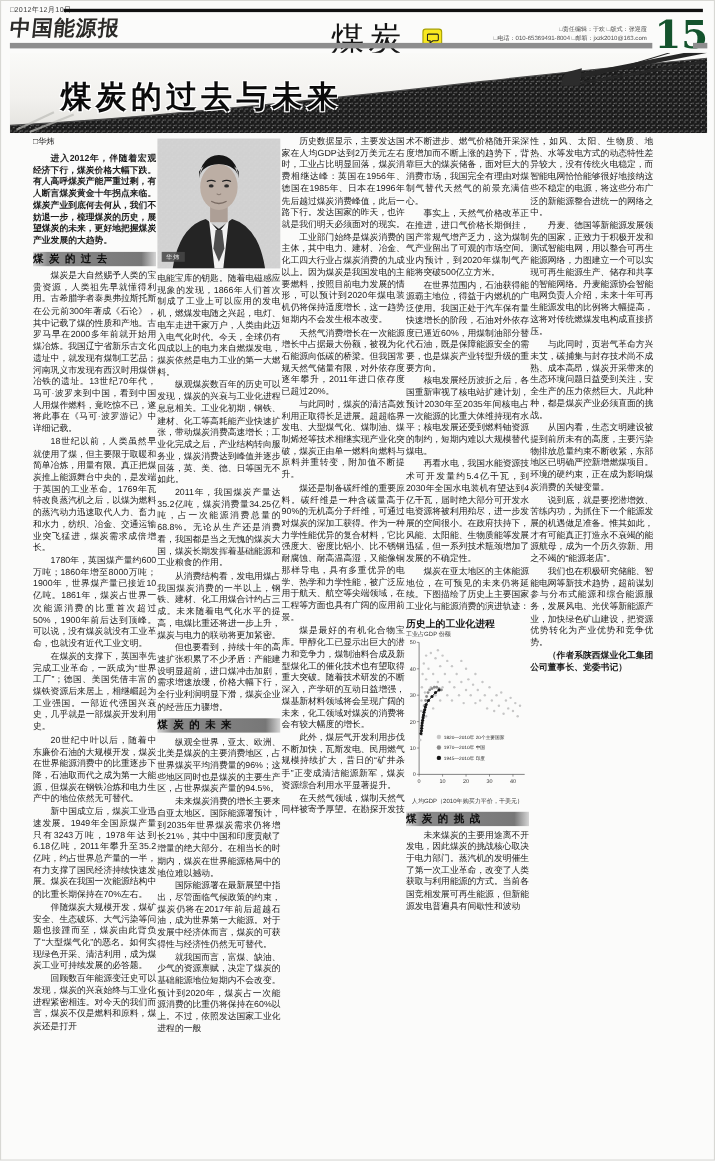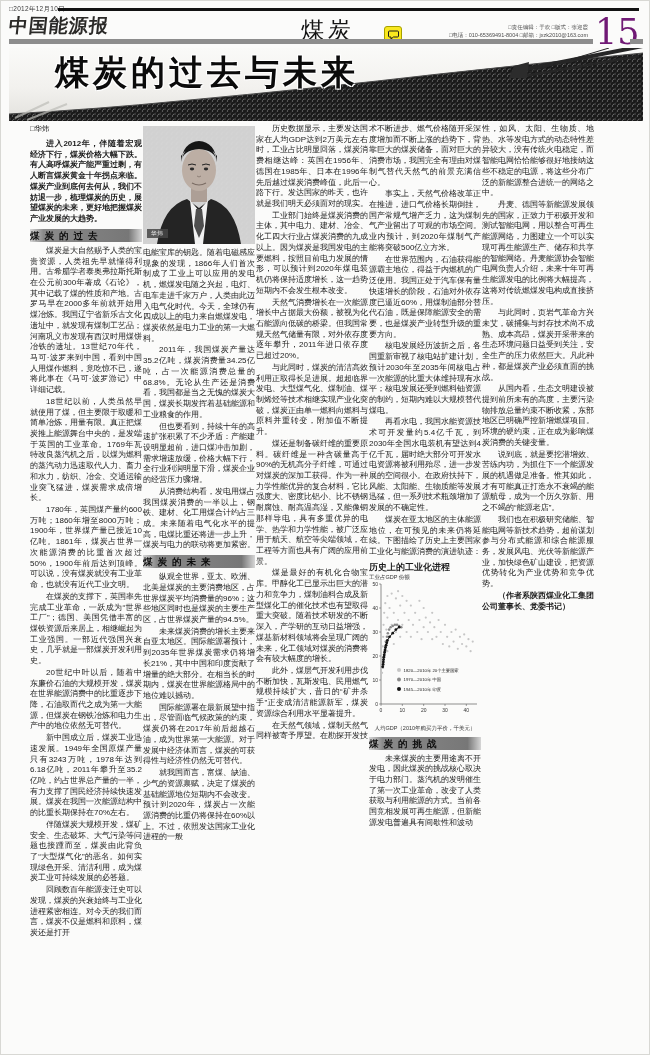--- a/index.html
+++ b/index.html
@@ -3,31 +3,31 @@
 <meta charset="utf-8">
 <style>
   html,body{margin:0;padding:0;}
   body{width:650px;height:1055px;background:#ececea;font-family:"Liberation Sans",sans-serif;}
   .page{position:relative;width:650px;height:1055px;background:#fbfbfa;overflow:hidden;color:#161616;box-shadow:inset 0 0 0 1px #d8d8d4;}
 
   
   .date-line{position:absolute;left:9px;top:5px;font-size:6.5px;color:#3a3a3a;letter-spacing:.3px;}
   .top-rule{position:absolute;left:58px;top:8px;width:581px;height:3px;background:#121212;}
   .masthead{position:absolute;left:9px;top:13px;font-size:19px;font-weight:bold;color:#2b2a28;font-family:"DejaVu Serif","Liberation Serif",serif;transform:skewX(-6deg);letter-spacing:1px;}
-  .section-title{position:absolute;left:301px;top:15px;font-size:23px;color:#141414;letter-spacing:4px;}
+  .section-title{position:absolute;left:301px;top:15px;font-size:30px;color:#141414;letter-spacing:4px;}
   .bubble-icon{position:absolute;left:384px;top:26px;width:16px;height:15px;background:#f9e81f;border:1px solid #a7a000;border-radius:3px;display:flex;align-items:center;justify-content:center;}
   .editor-block{position:absolute;right:62px;top:23px;text-align:right;font-size:5.5px;line-height:1.5;color:#4c4c4c;}
-  .page-number{position:absolute;left:595px;top:12px;font-size:35px;color:#701a75;font-family:"DejaVu Serif","Liberation Serif",serif;}
+  .page-number{position:absolute;left:595px;top:12px;font-size:35px;color:#14532d;font-family:"DejaVu Serif","Liberation Serif",serif;font-weight:bold;}
   .gray-rule{position:absolute;left:9px;top:39px;width:584px;height:5px;background:#8d8d8d;}
   .gray-rule-stub{position:absolute;left:630px;top:39px;width:13px;height:5px;background:#8d8d8d;}
 
   
   .banner{position:absolute;left:9px;top:48px;width:634px;height:73px;background:linear-gradient(180deg,#fafaf8 0%,#f2f1ee 55%,#e2e1dd 100%);overflow:hidden;}
   .banner svg{position:absolute;left:0;top:0;}
-  .headline{position:absolute;left:46px;top:2px;font-size:34px;font-weight:900;letter-spacing:4px;color:#0b0b0b;text-shadow:1px 1px 0 #fff,-1px -1px 0 #fff,1px -1px 0 #fff,-1px 1px 0 #fff;}
+  .headline{position:absolute;left:46px;top:21px;font-size:28px;font-weight:900;letter-spacing:4px;color:#0b0b0b;text-shadow:1px 1px 0 #fff,-1px -1px 0 #fff,1px -1px 0 #fff,-1px 1px 0 #fff;}
 
   
   .content{position:absolute;left:30px;top:124px;width:588px;height:922px;display:flex;gap:1px;}
   .col{width:112px;height:100%;overflow:hidden;}
   .col p{margin:0 0 1px;font-size:8px;line-height:1.34;text-align:justify;text-indent:2em;color:#1b1b1b;}
   .col p.noindent{text-indent:0;}
   .byline{font-size:7.5px !important;text-indent:0 !important;margin:0 0 5px !important;color:#222;}
   .intro{font-weight:bold;}
   .sec-head{height:13px;margin:4px 0;background:linear-gradient(90deg,#d6d6d6,#8a8a8a 12%,#777 88%,#d6d6d6);color:#0c0c0c;font-size:9.5px;font-weight:bold;text-align:left;line-height:13px;letter-spacing:5px;}
   .author-note{font-weight:bold;}
@@ -125,23 +125,24 @@
           <ellipse cx="63" cy="43" rx="2.2" ry="1.4" fill="#2c2c2c"></ellipse>
           <path d="M45,39 Q49,37 53,39" stroke="#222" stroke-width="1" fill="none"></path>
           <path d="M59,39 Q63,37 67,39" stroke="#222" stroke-width="1" fill="none"></path>
           <path d="M54,50 Q56,52 58,50" stroke="#8d7f76" stroke-width="1" fill="none"></path>
           <path d="M49,57 Q56,61 63,57" stroke="#7a6c64" stroke-width="1.2" fill="none"></path>
         </svg>
         <div class="chip">华炜</div>
       </div>
       <div>
           <p class="noindent">电能宝库的钥匙。随着电磁感应现象的发现，1866年人们首次制成了工业上可以应用的发电机，燃煤发电随之兴起，电灯、电车走进千家万户，人类由此迈入电气化时代。今天，全球仍有四成以上的电力来自燃煤发电，煤炭依然是电力工业的第一大燃料。</p>
+          <p>纵观煤炭数百年的历史可以发现，煤炭的兴衰与工业化进程息息相关。工业化初期，钢铁、建材、化工等高耗能产业快速扩张，带动煤炭消费高速增长；工业化完成之后，产业结构转向服务业，煤炭消费达到峰值并逐步回落，英、美、德、日等国无不如此。</p>
           <p>2011年，我国煤炭产量达35.2亿吨，煤炭消费量34.25亿吨，占一次能源消费总量的68.8%。无论从生产还是消费看，我国都是当之无愧的煤炭大国，煤炭长期发挥着基础能源和工业粮食的作用。</p>
+          <p>从消费结构看，发电用煤占我国煤炭消费的一半以上，钢铁、建材、化工用煤合计约占三成。未来随着电气化水平的提高，电煤比重还将进一步上升，煤炭与电力的联动将更加紧密。</p>
           <p>但也要看到，持续十年的高速扩张积累了不少矛盾：产能建设明显超前，进口煤冲击加剧，需求增速放缓，价格大幅下行，全行业利润明显下滑，煤炭企业的经营压力骤增。</p>
-          <p>从消费结构看，发电用煤占我国煤炭消费的一半以上，钢铁、建材、化工用煤合计约占三成。未来随着电气化水平的提高，电煤比重还将进一步上升，煤炭与电力的联动将更加紧密。</p>
         </div>
       <div class="sec-head">煤炭的未来</div>
       <div>
           <p>纵观全世界，亚太、欧洲、北美是煤炭的主要消费地区，占世界煤炭平均消费量的96%；这些地区同时也是煤炭的主要生产区，占世界煤炭产量的94.5%。</p>
           <p>未来煤炭消费的增长主要来自亚太地区。国际能源署预计，到2035年世界煤炭需求仍将增长21%，其中中国和印度贡献了增量的绝大部分。在相当长的时期内，煤炭在世界能源格局中的地位难以撼动。</p>
           <p>国际能源署在最新展望中指出，尽管面临气候政策的约束，煤炭仍将在2017年前后超越石油，成为世界第一大能源。对于发展中经济体而言，煤炭的可获得性与经济性仍然无可替代。</p>
           <p>就我国而言，富煤、缺油、少气的资源禀赋，决定了煤炭的基础能源地位短期内不会改变。预计到2020年，煤炭占一次能源消费的比重仍将保持在60%以上。不过，依照发达国家工业化进程的一般</p>
         </div>
     </div>
 

